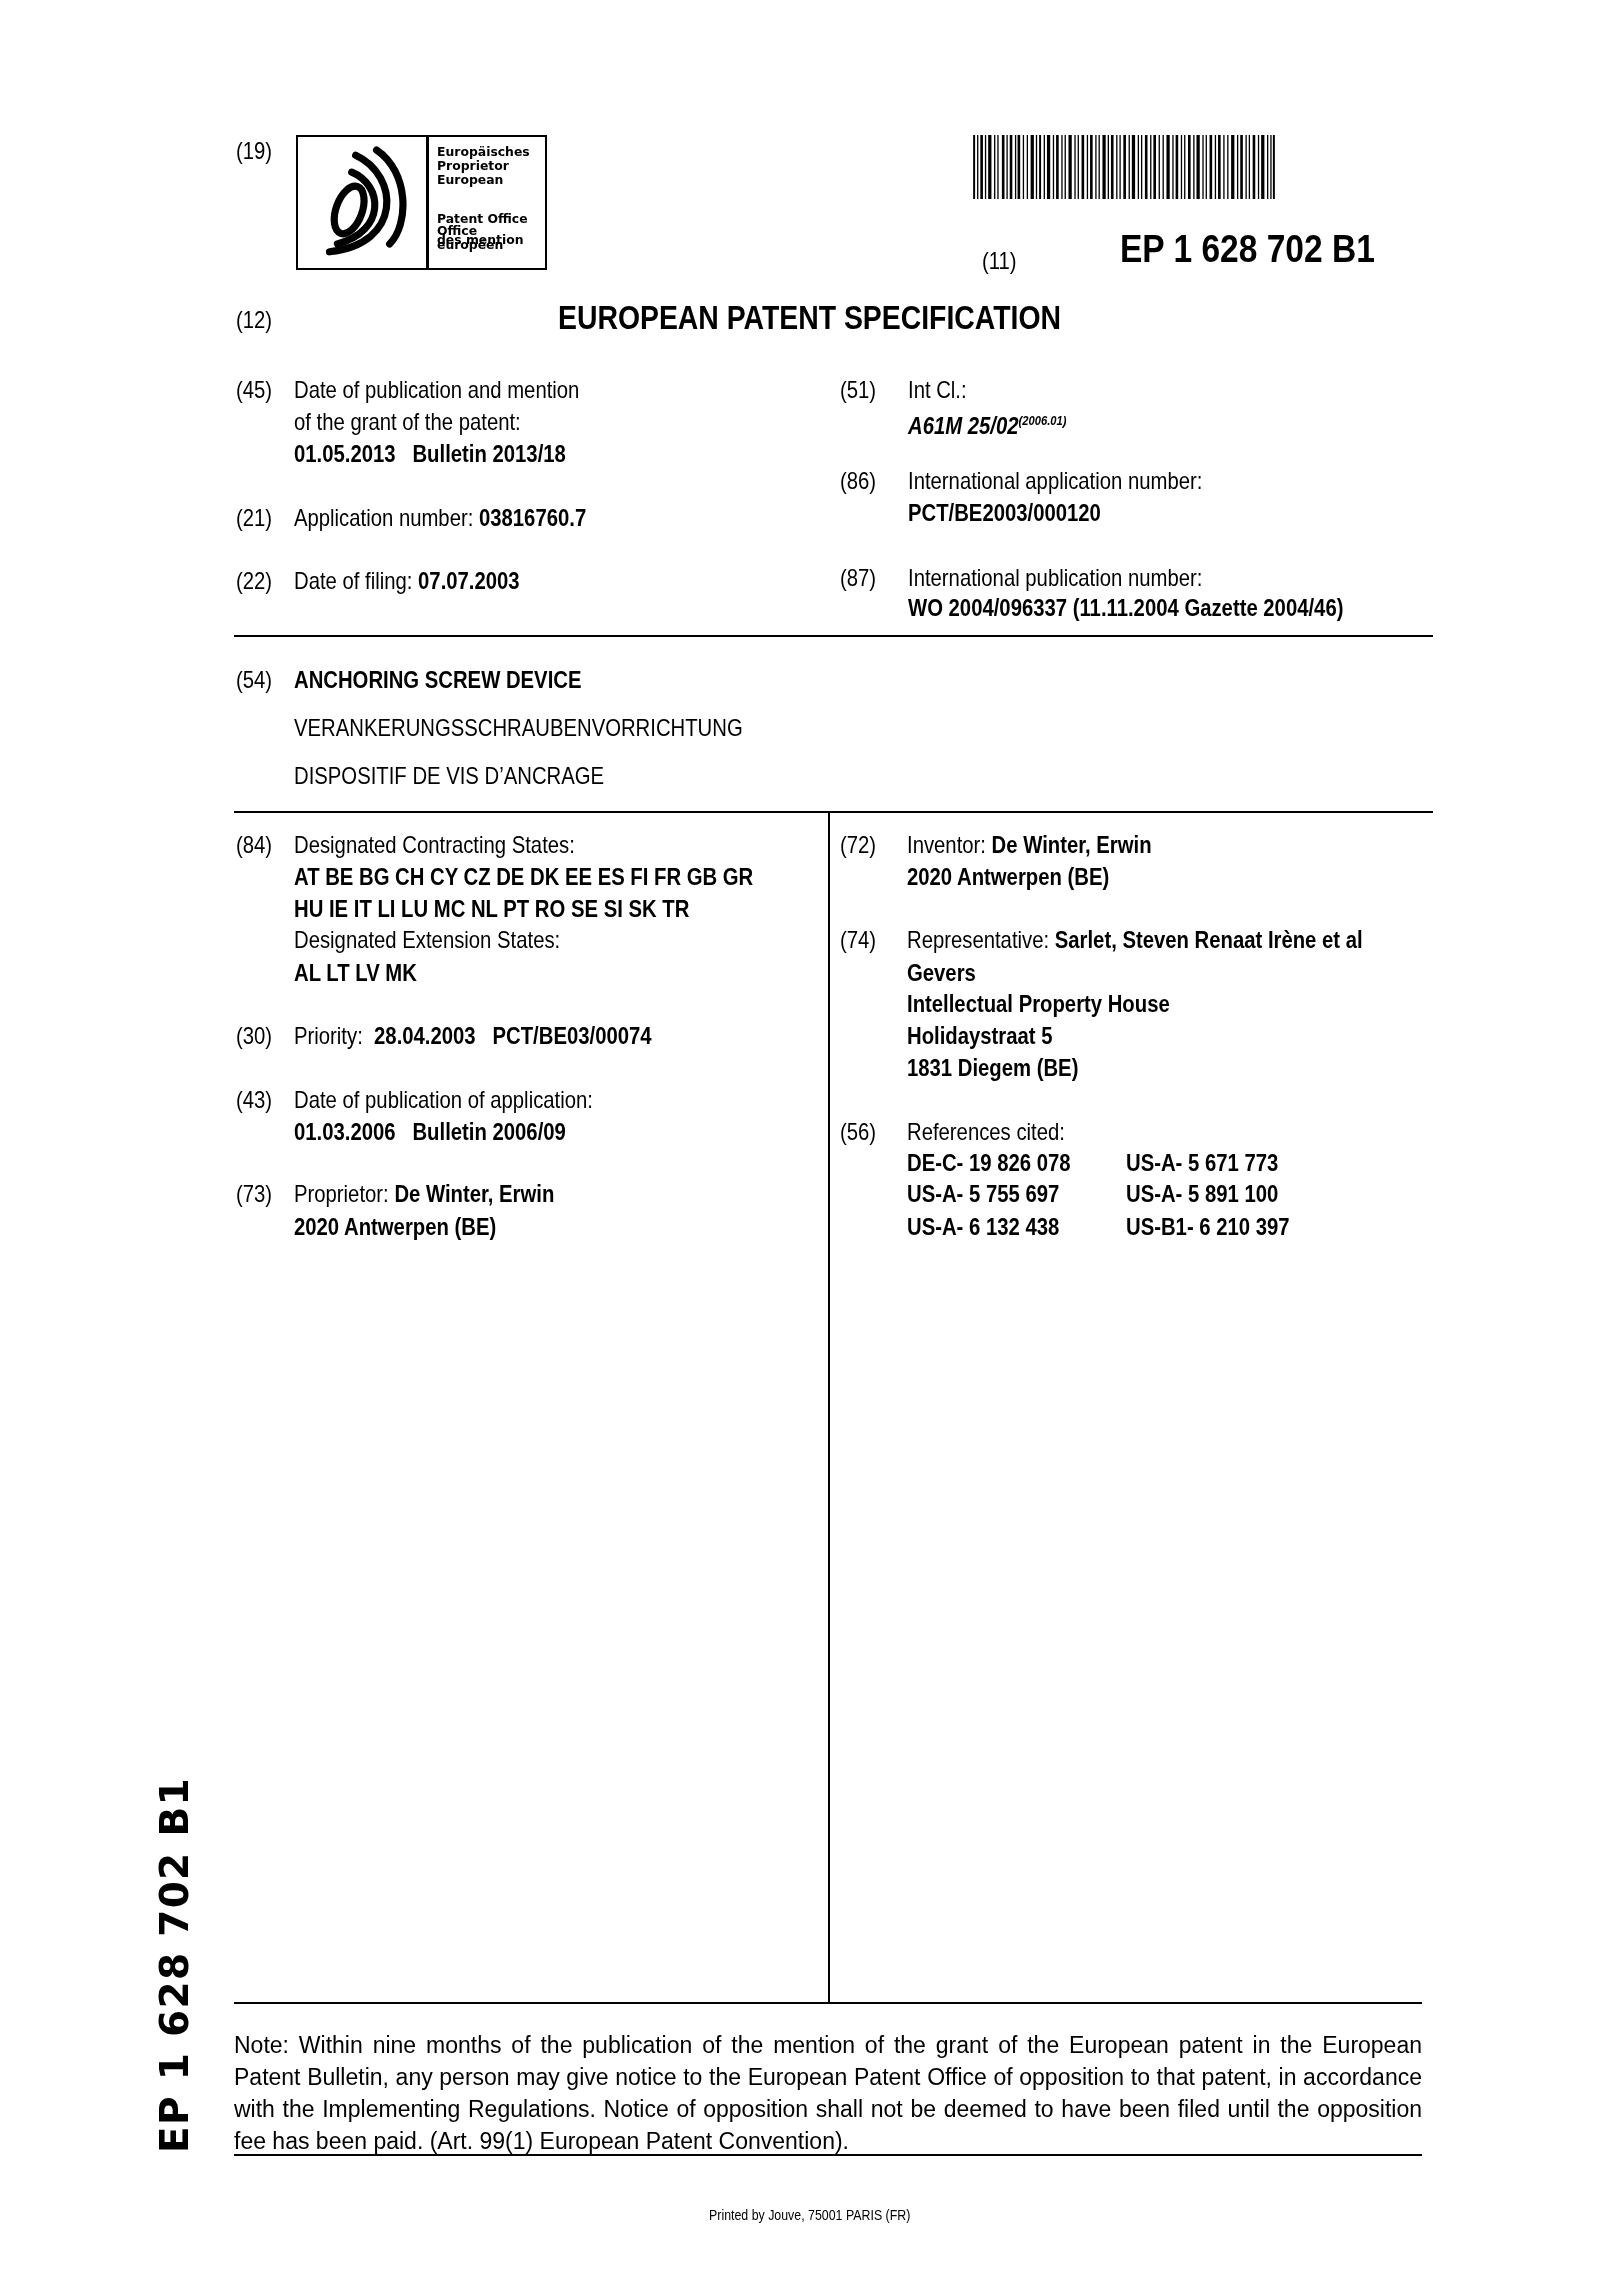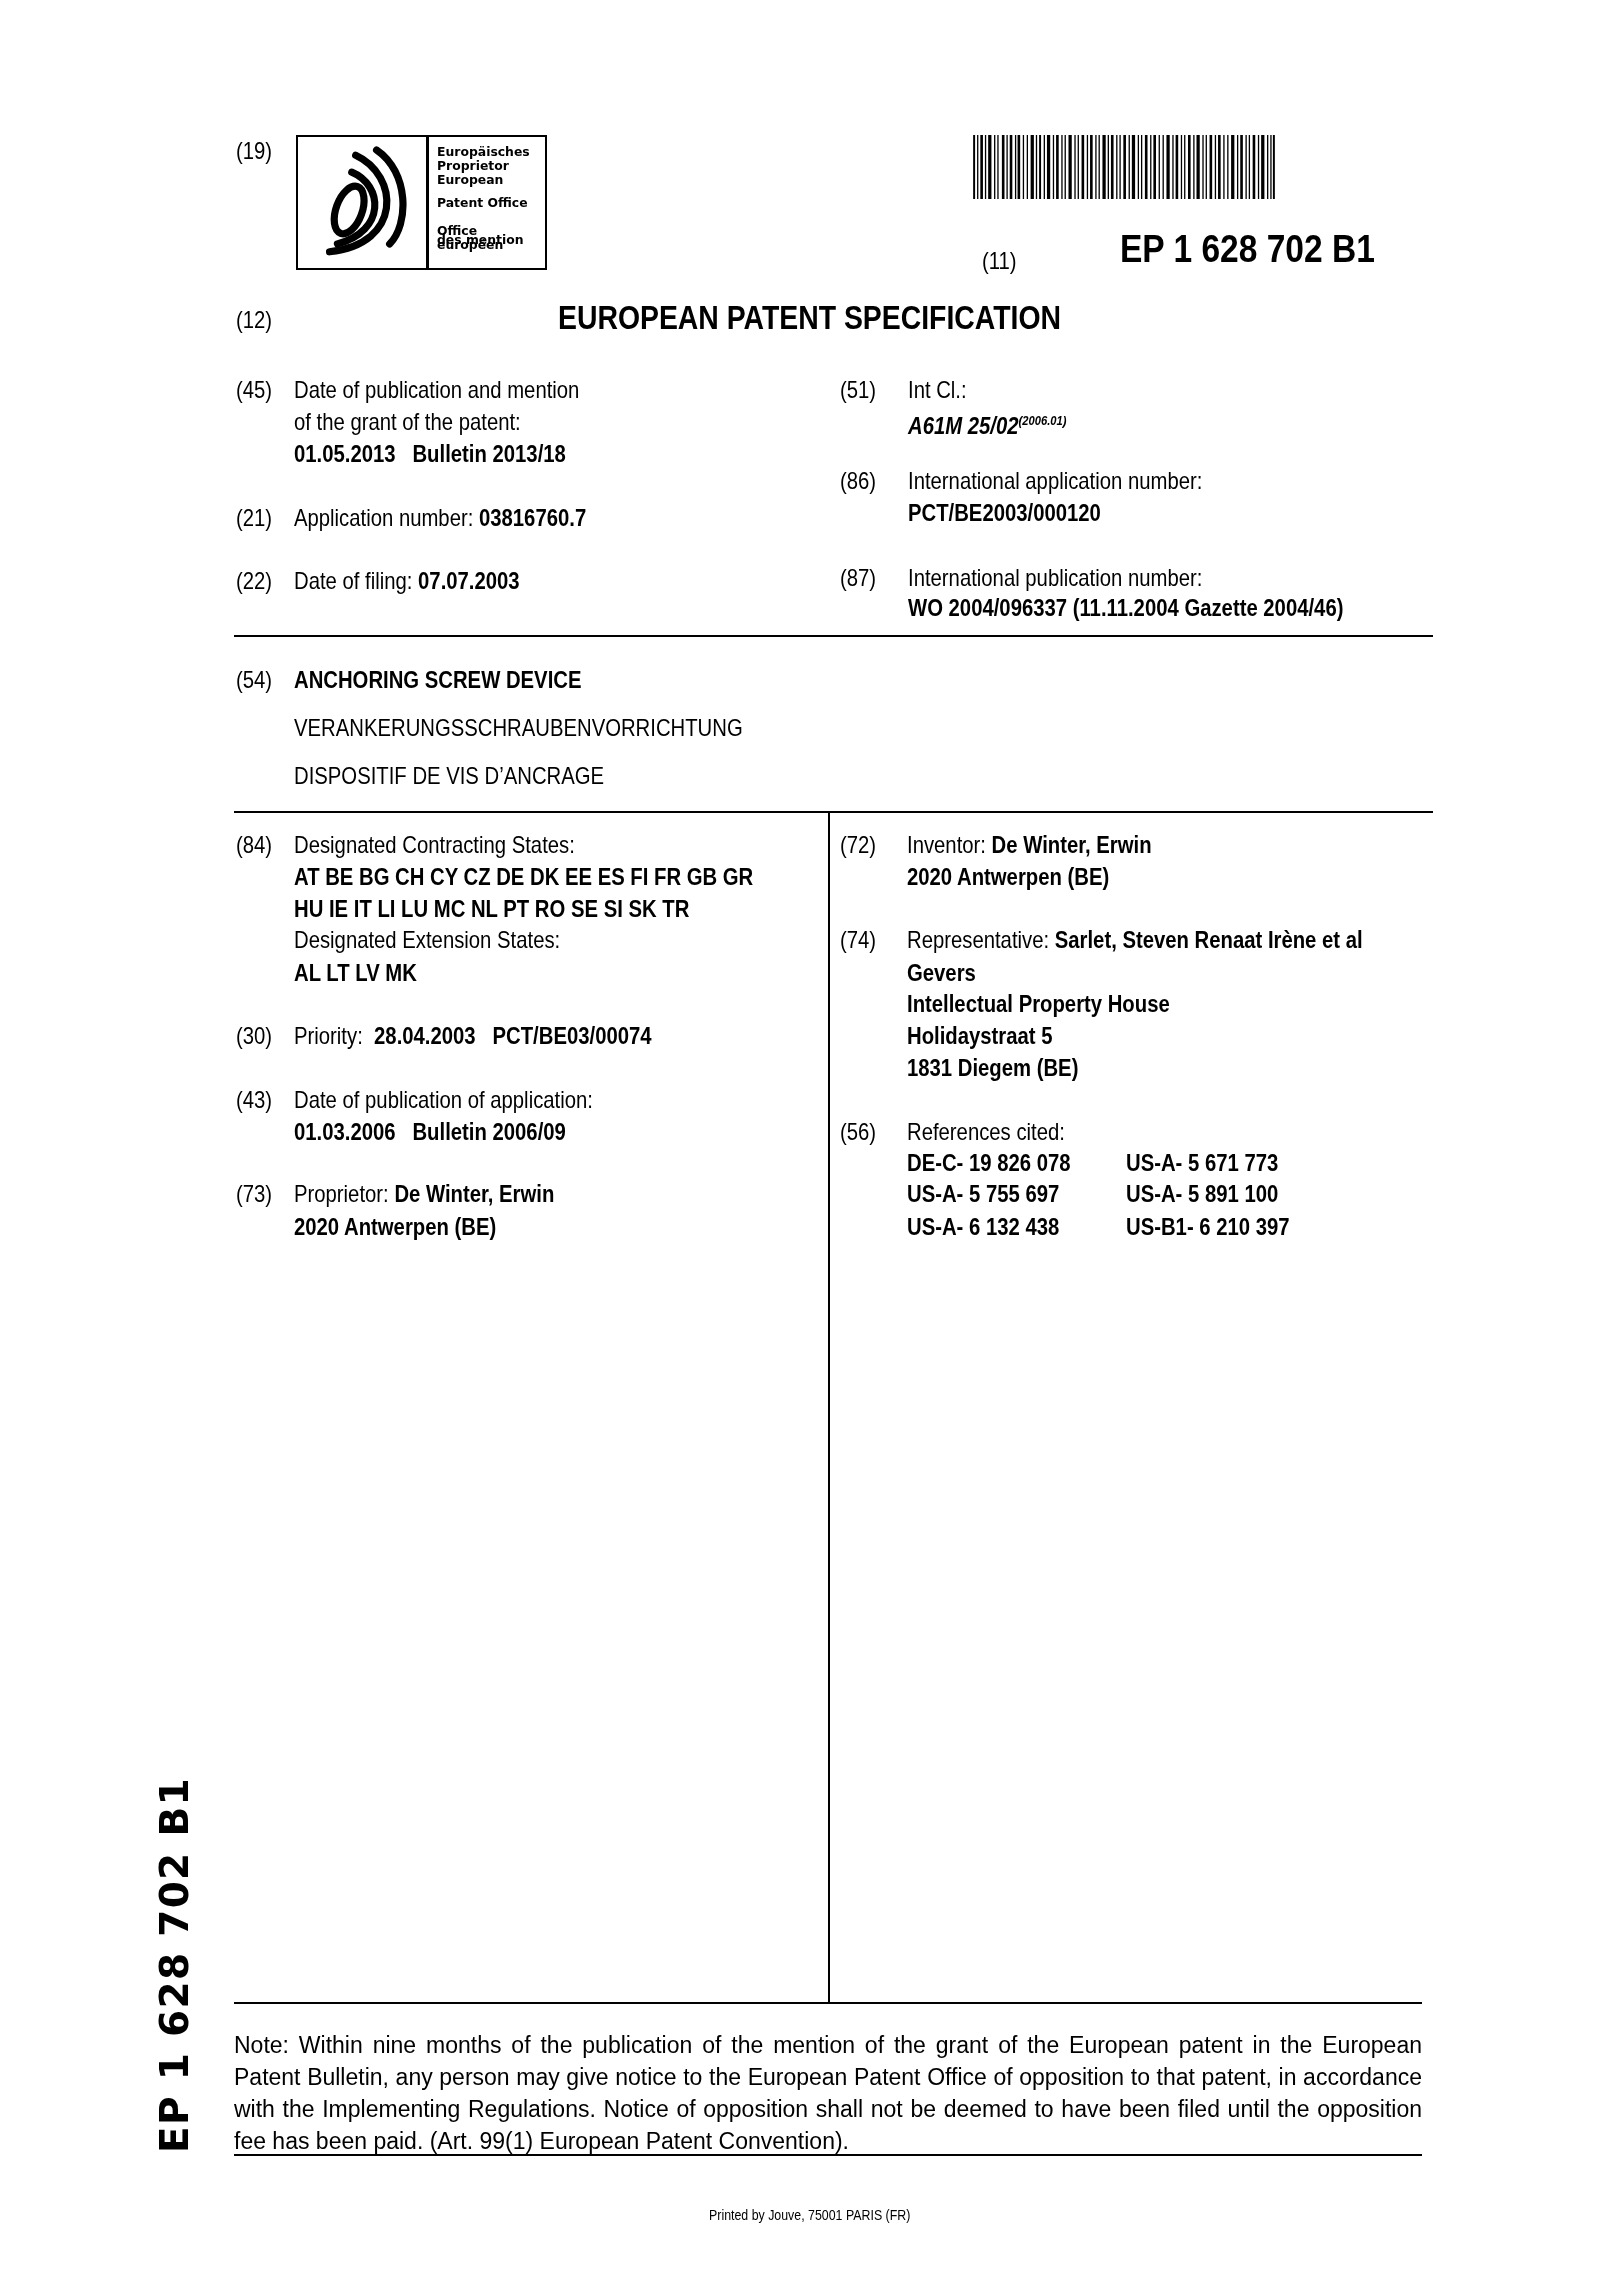--- a/index.html
+++ b/index.html
@@ -35,21 +35,21 @@
   <svg style="position:absolute;left:13px;top:9.2px;" width="105" height="111" viewBox="0 0 160 170">
     <ellipse cx="58" cy="98" rx="20" ry="38" transform="rotate(20 58 98)" fill="none" stroke="#000" stroke-width="11"></ellipse>
     <path d="M62 40 C 110 60, 115 130, 40 150" fill="none" stroke="#000" stroke-width="11" stroke-linecap="round"></path>
     <path d="M68 14 C 135 45, 140 150, 28 162" fill="none" stroke="#000" stroke-width="11" stroke-linecap="round"></path>
     <path d="M100 6 C 150 40, 150 120, 120 150" fill="none" stroke="#000" stroke-width="11" stroke-linecap="round"></path>
   </svg>
   <div class="logo-sep"></div>
   <div class="logo-text" style="top:7.9px;">Europäisches</div>
   <div class="logo-text" style="top:22px;">Proprietor</div>
   <div class="logo-text" style="top:36px;">European</div>
-  <div class="logo-text" style="top:59px;text-align:center;">Patent Office</div>
+  <div class="logo-text" style="top:75px;text-align:center;">Patent Office</div>
   <div class="logo-text" style="top:87px;">Office européen</div>
   <div class="logo-text" style="top:96px;">des mention</div>
 </div>
 
 <div class="barcode">
   <svg width="302" height="64" viewBox="0 0 462 98">
     <g fill="#000">
       <rect x="0" y="0" width="3" height="98"></rect>
         <rect x="6" y="0" width="2" height="98"></rect>
         <rect x="11" y="0" width="4" height="98"></rect>

